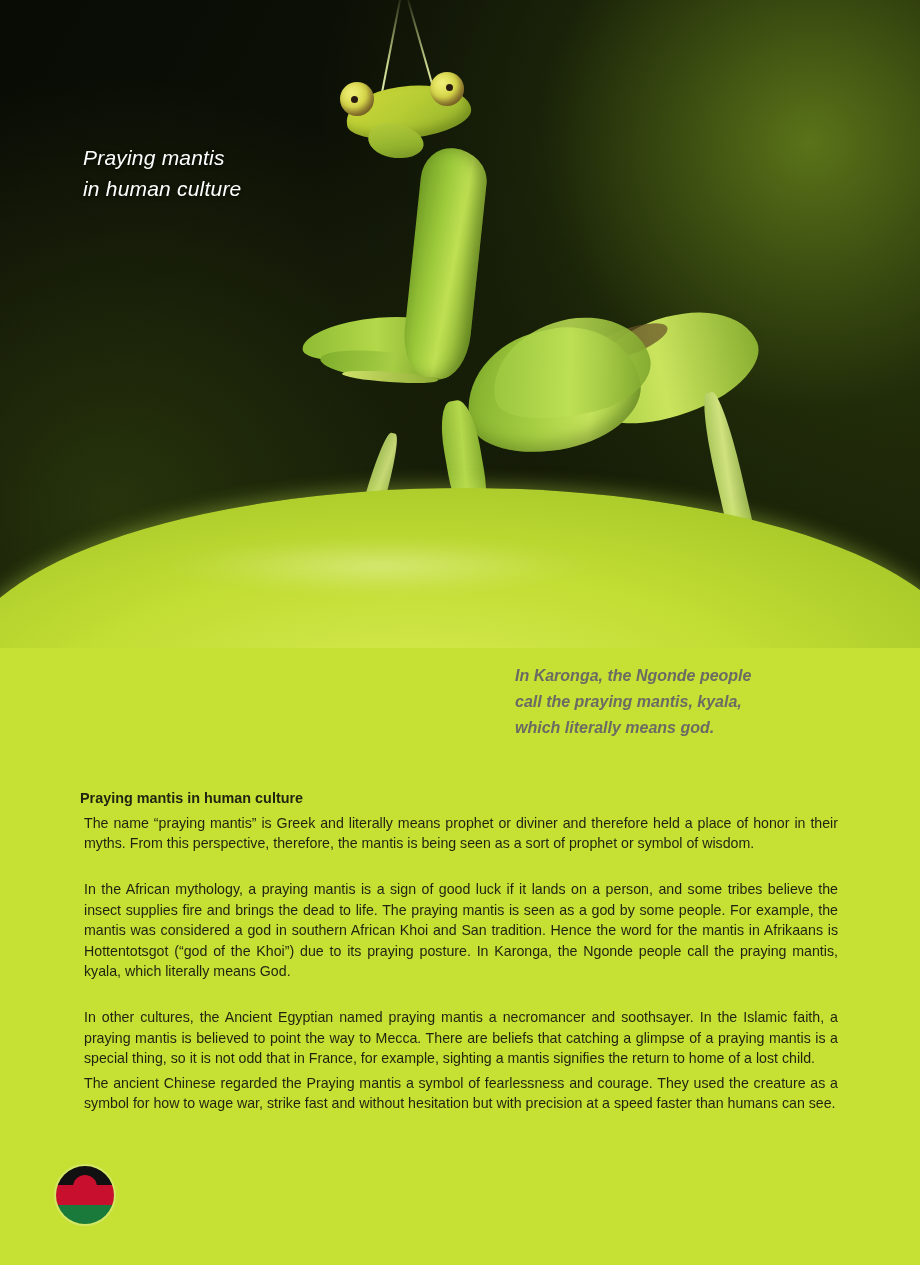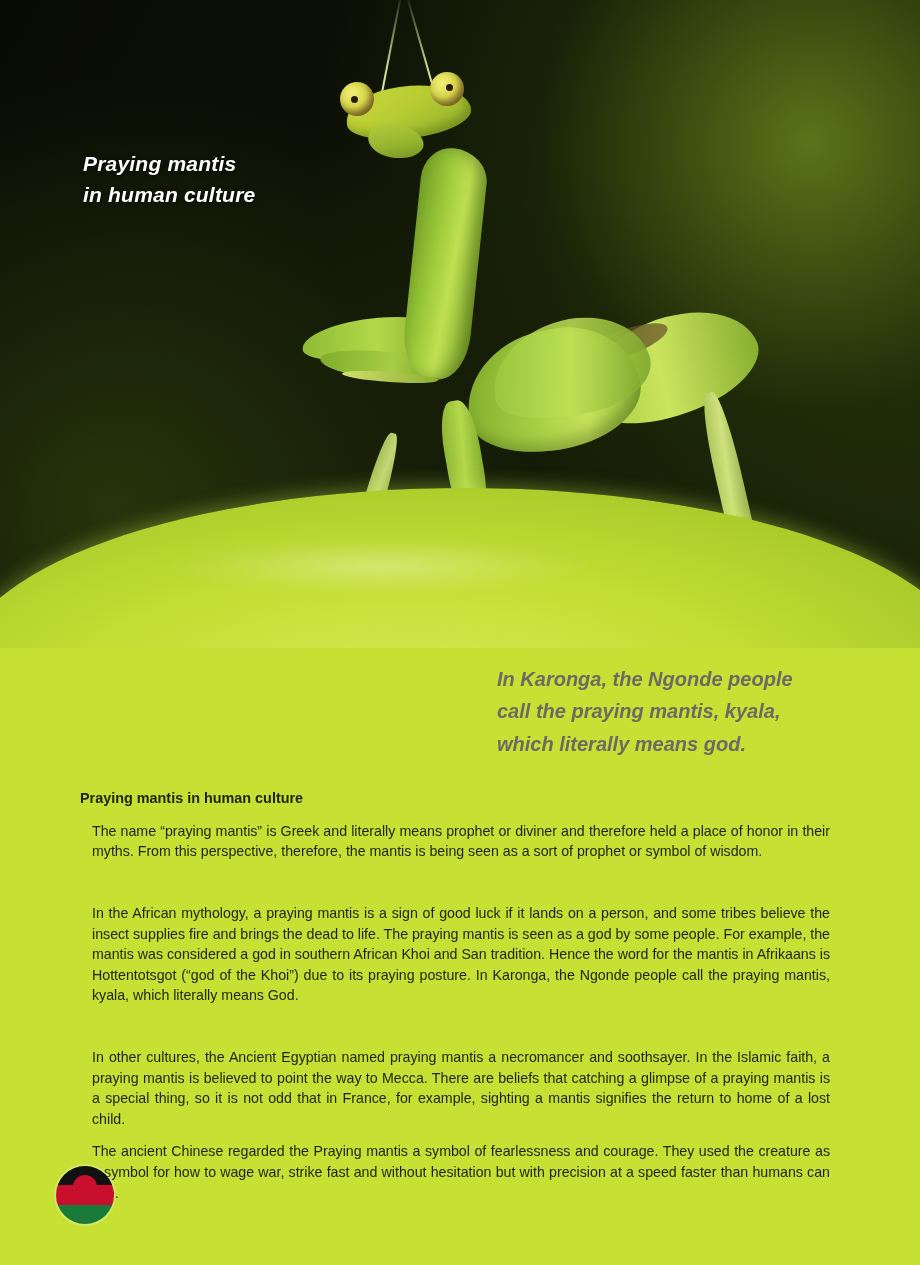--- a/index.html
+++ b/index.html
@@ -204,41 +204,41 @@
     left: 110px; top: 430px; width: 20px; height: 170px;
     background: linear-gradient(95deg, #9bb84e 0%, #c6d876 45%, #7b973a 100%);
     border-radius: 40%;
     transform: rotate(16deg);
   }
 
   
   .hero-title {
     position: absolute;
     left: 83px;
-    top: 148px;
+    top: 142px;
     color: #ffffff;
     font-style: italic;
-    font-weight: bold;
+    font-weight: normal;
     font-size: 21px;
     line-height: 1.48;
     letter-spacing: .2px;
     text-shadow: 0 1px 4px rgba(0,0,0,0.55);
     white-space: pre-line;
   }
 
   
   .pullquote {
     position: absolute;
-    left: 497px;
+    left: 515px;
     top: 663px;
     width: 400px;
     color: #6b6b63;
     font-style: italic;
     font-weight: bold;
-    font-size: 20px;
+    font-size: 16px;
     line-height: 1.62;
     white-space: pre-line;
   }
 
   
   .body-copy {
     position: absolute;
     left: 80px;
     top: 788px;
     width: 762px;
@@ -247,21 +247,21 @@
     line-height: 1.45;
     text-align: justify;
   }
   .body-copy h2 {
     margin: 0 0 1px 0;
     font-size: 14.4px;
     font-weight: bold;
     text-align: left;
   }
   .body-copy p {
-    margin: 12px;
+    margin: 4px;
   }
   .para-gap {
     height: 17px;
   }
 
   
   .flag {
     position: absolute;
     left: 56px;
     top: 1166px;

